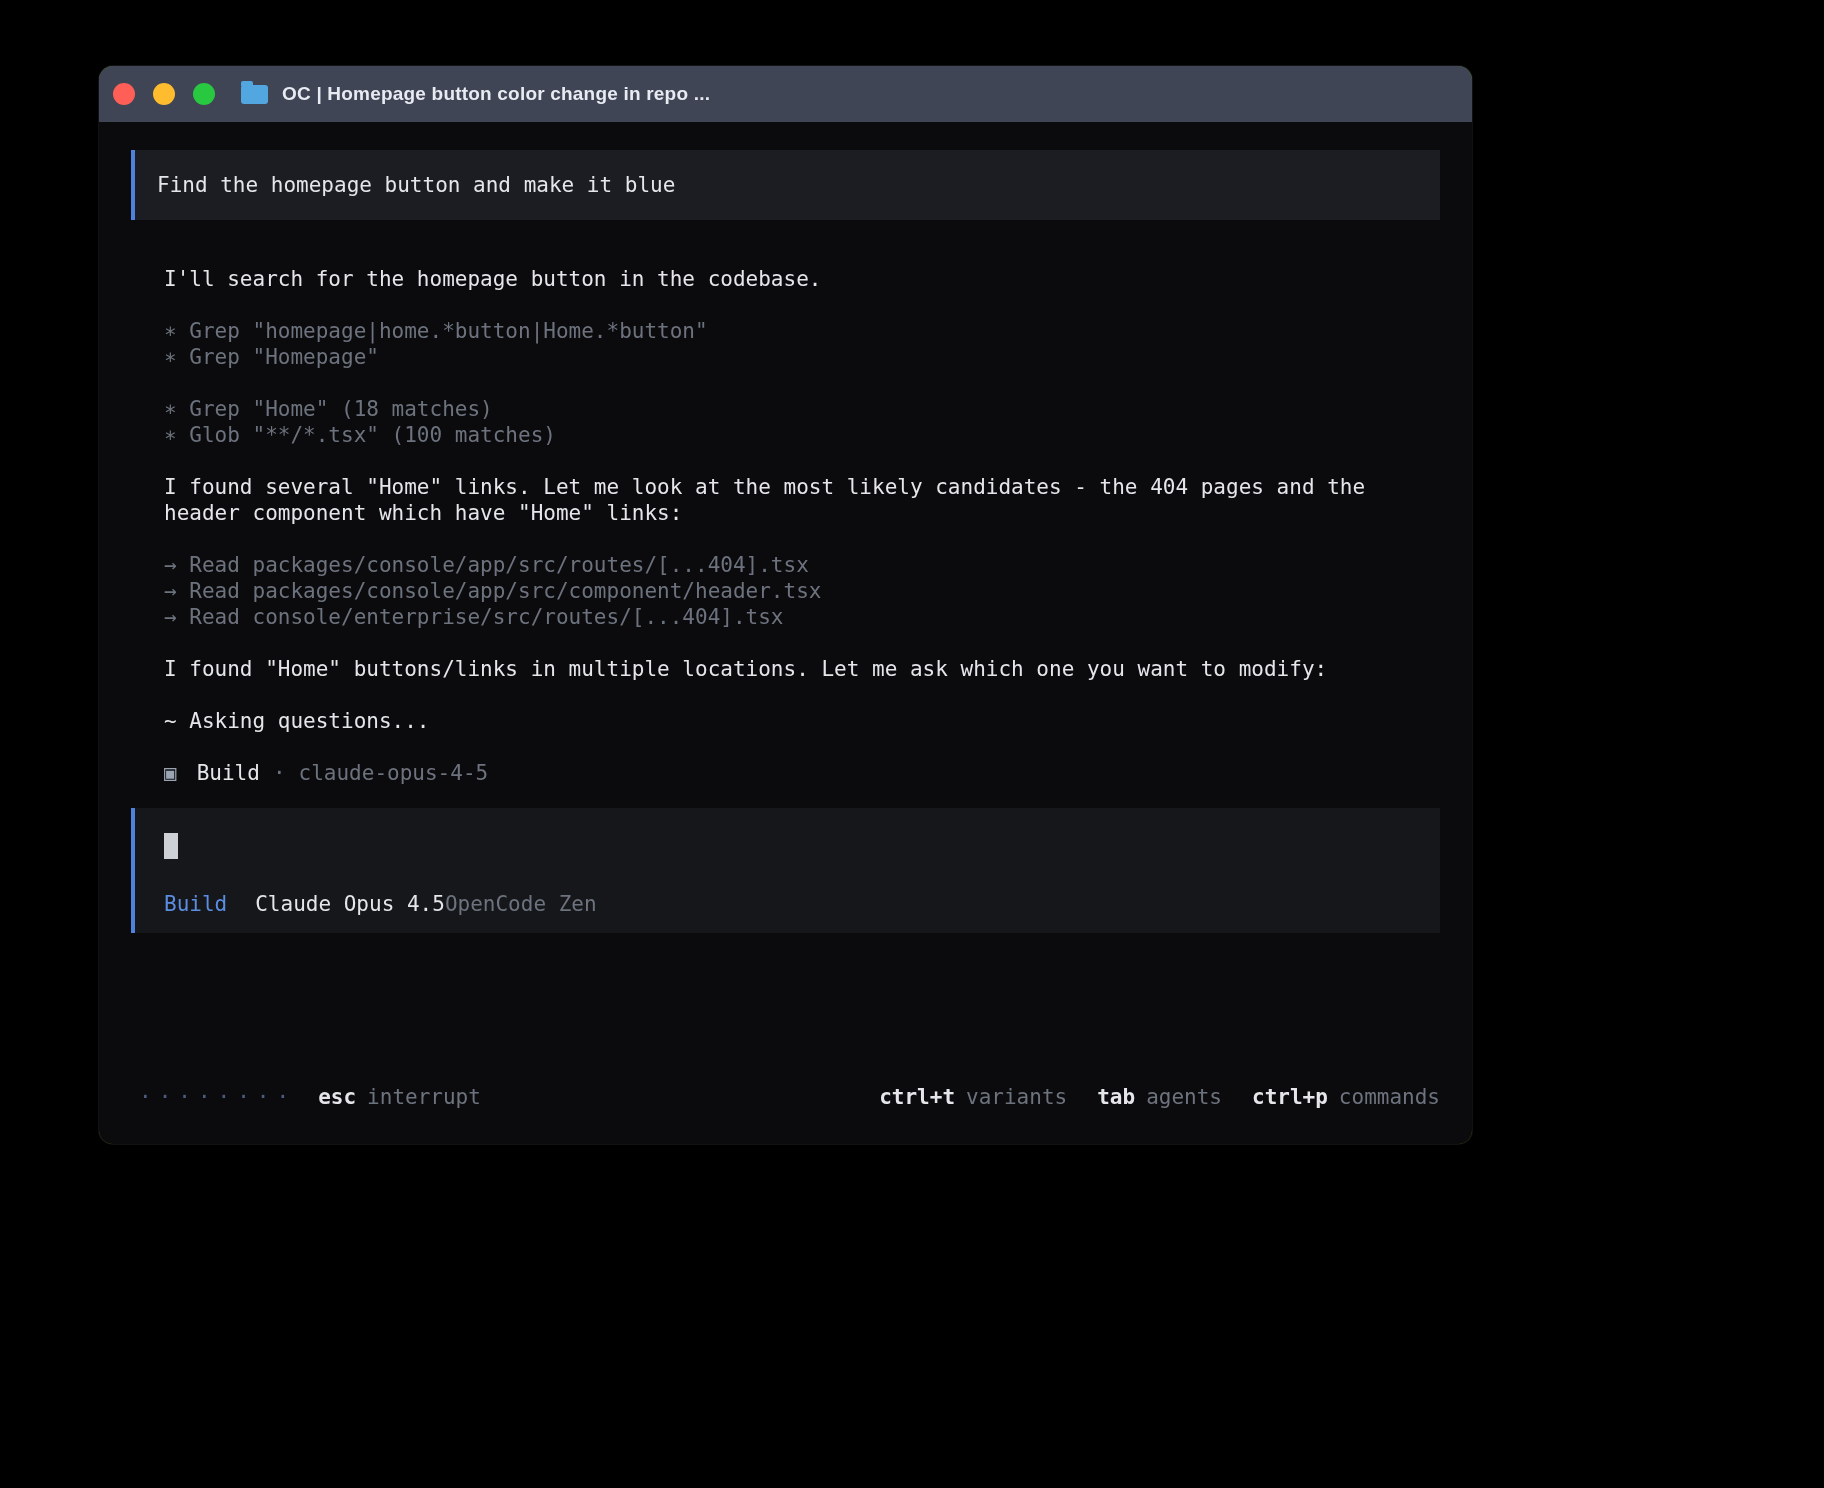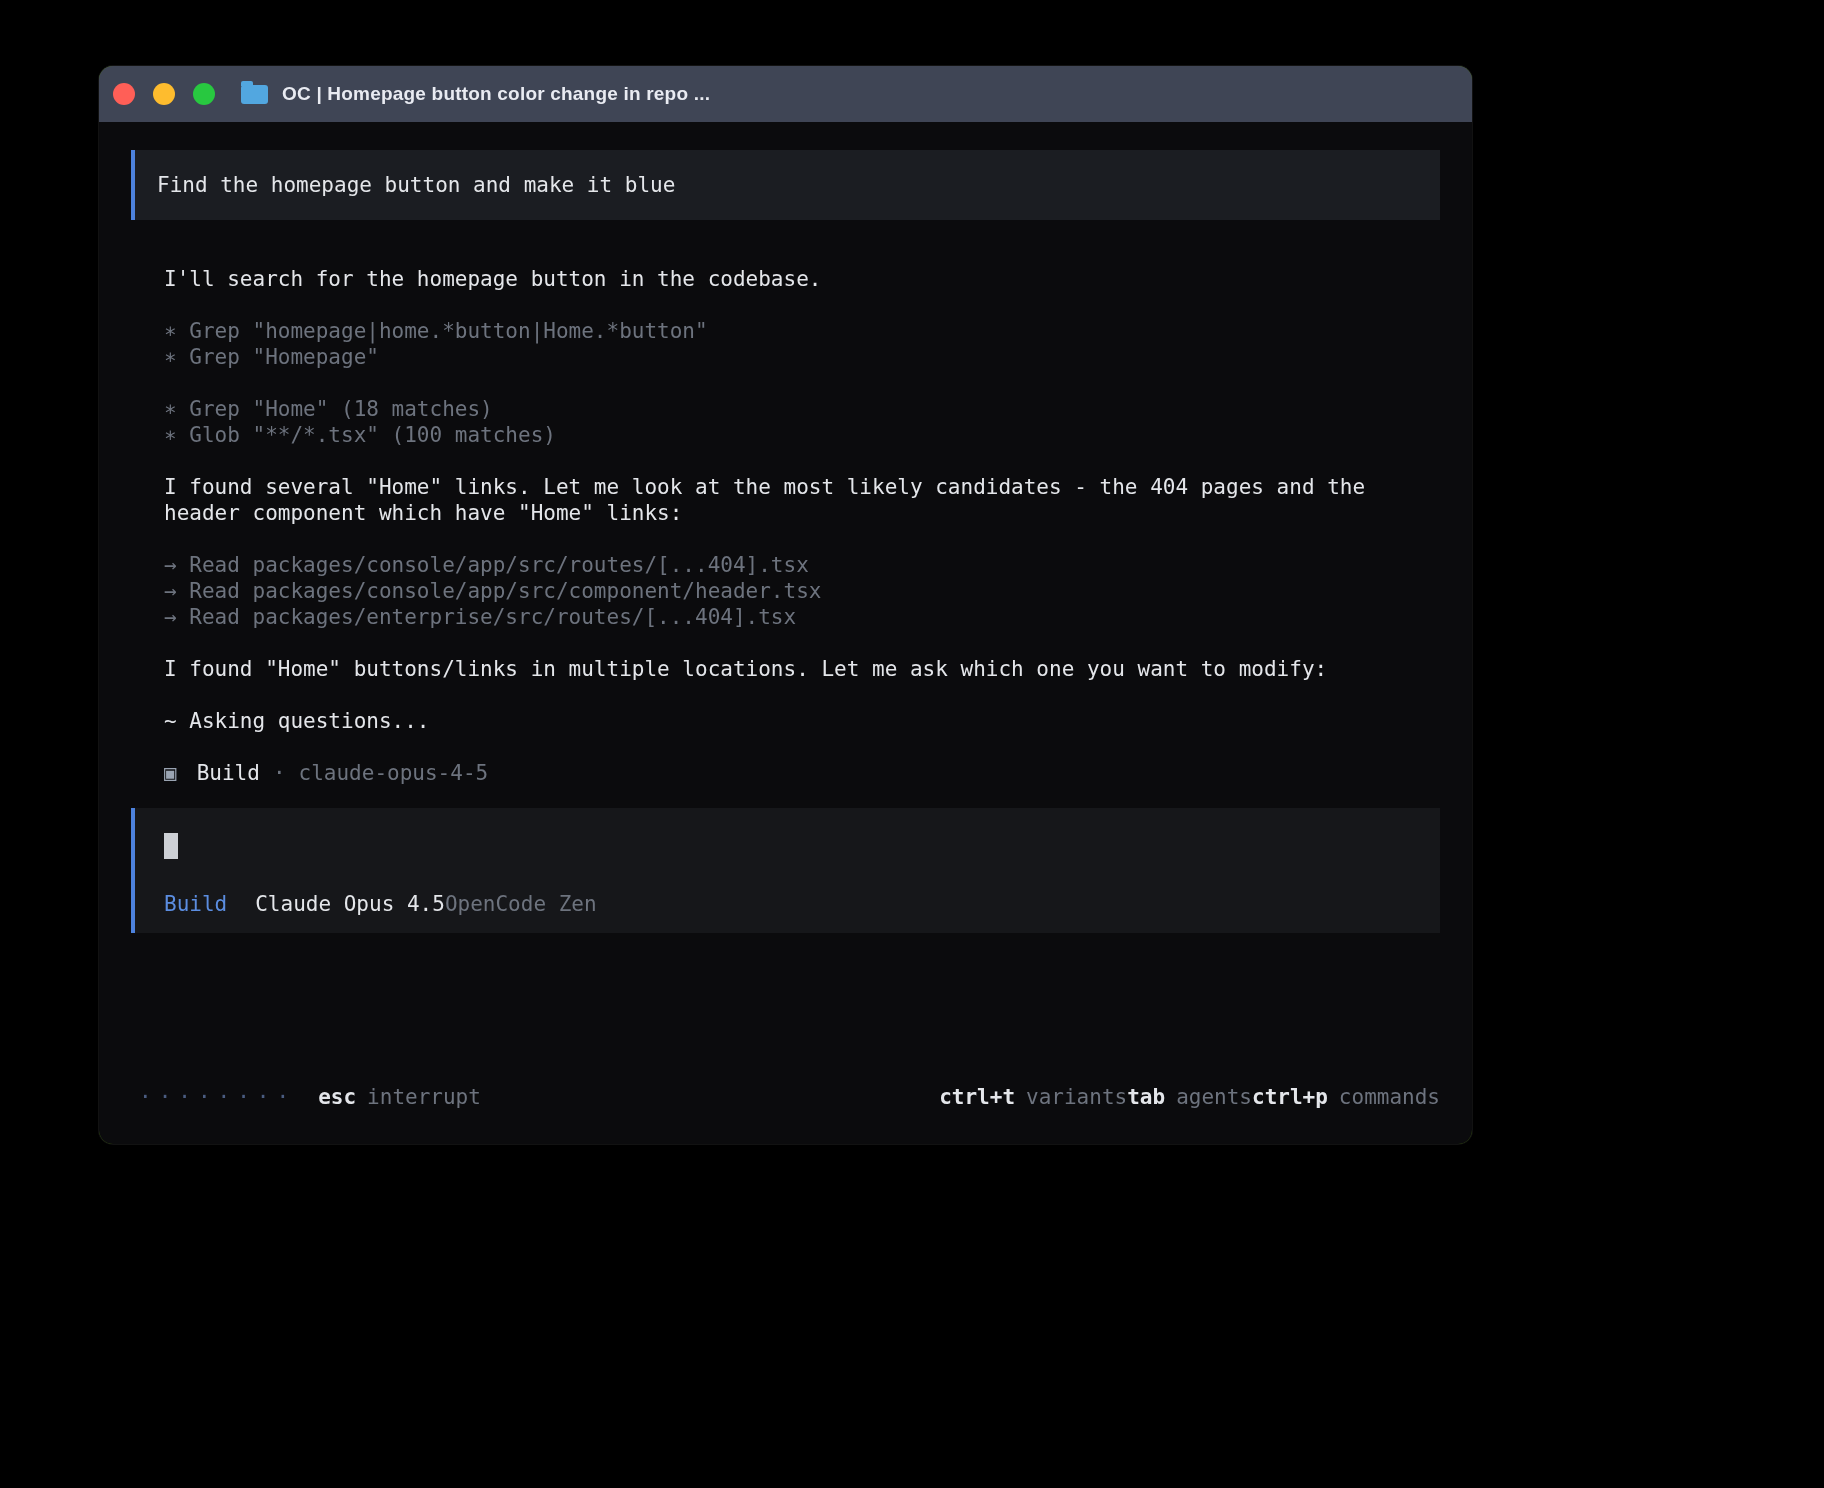--- a/index.html
+++ b/index.html
@@ -71,21 +71,21 @@
   .input-status .model-sel { color:#e4e6ea; }
 
   .footer {
     margin-top:auto; display:flex; align-items:center;
     padding-left:8px;
   }
   .dots { color:#4a5c80; letter-spacing:7px; margin-right:22px; font-size:21px; }
   .kv { display:flex; gap:11px; align-items:baseline; }
   .key { font-weight:bold; color:#e4e6ea; }
   .hint { color:#6d737e; }
-  .footer-right { margin-left:auto; display:flex; }
+  .footer-right { margin-left:auto; display:flex; gap:30px; }
 </style>
 </head>
 <body>
 
 <div class="window">
 
   <div class="titlebar">
     <div class="lights">
       <span class="light red"></span>
       <span class="light yellow"></span>
@@ -106,21 +106,21 @@
 
     <div class="transcript">
       <div class="t-line">I'll search for the homepage button in the codebase.</div>
       <div class="t-line tool gap">∗ Grep "homepage|home.*button|Home.*button"</div>
       <div class="t-line tool">∗ Grep "Homepage"</div>
       <div class="t-line tool gap">∗ Grep "Home" (18 matches)</div>
       <div class="t-line tool">∗ Glob "**/*.tsx" (100 matches)</div>
       <div class="t-line gap">I found several "Home" links. Let me look at the most likely candidates - the 404 pages and the header component which have "Home" links:</div>
       <div class="t-line tool gap">→ Read packages/console/app/src/routes/[...404].tsx</div>
       <div class="t-line tool">→ Read packages/console/app/src/component/header.tsx</div>
-      <div class="t-line tool">→ Read packages/enterprise/src/routes/[...404].tsx</div>
+      <div class="t-line tool">→ Read console/enterprise/src/routes/[...404].tsx</div>
       <div class="t-line gap">I found "Home" buttons/links in multiple locations. Let me ask which one you want to modify:</div>
       <div class="t-line gap">~ Asking questions...</div>
       <div class="t-line gap agent-line">
         <span class="agent-icon">▣</span>
         <span class="agent-name">Build</span>
         <span class="dim">·</span>
         <span class="dim">claude-opus-4-5</span>
       </div>
     </div>
 

